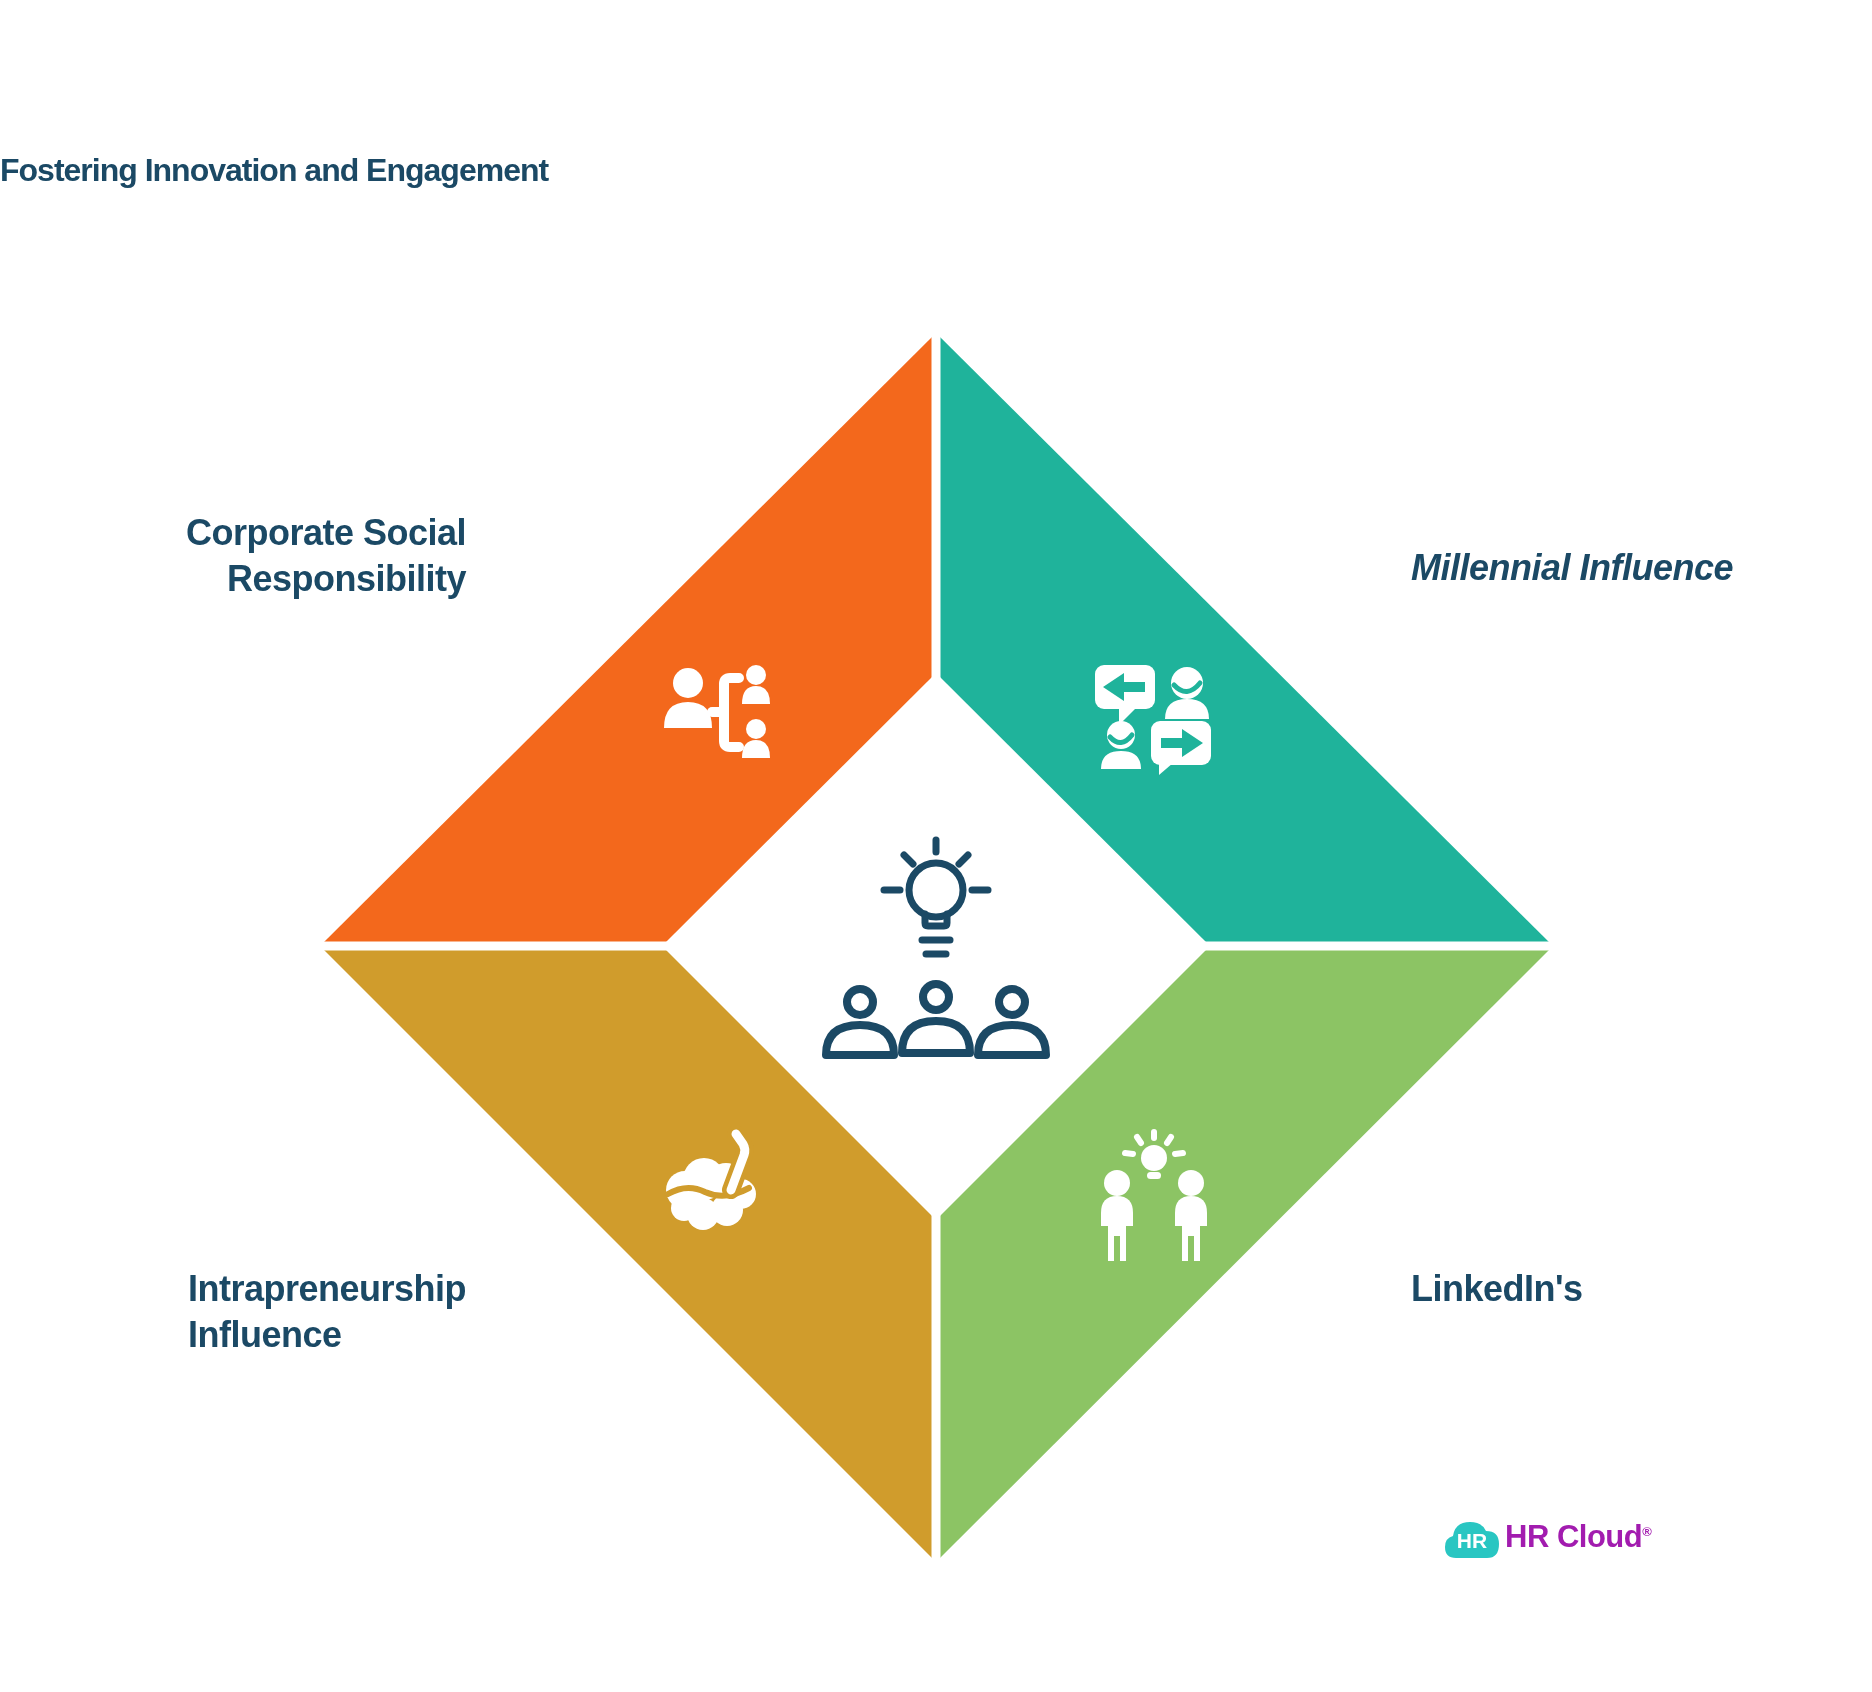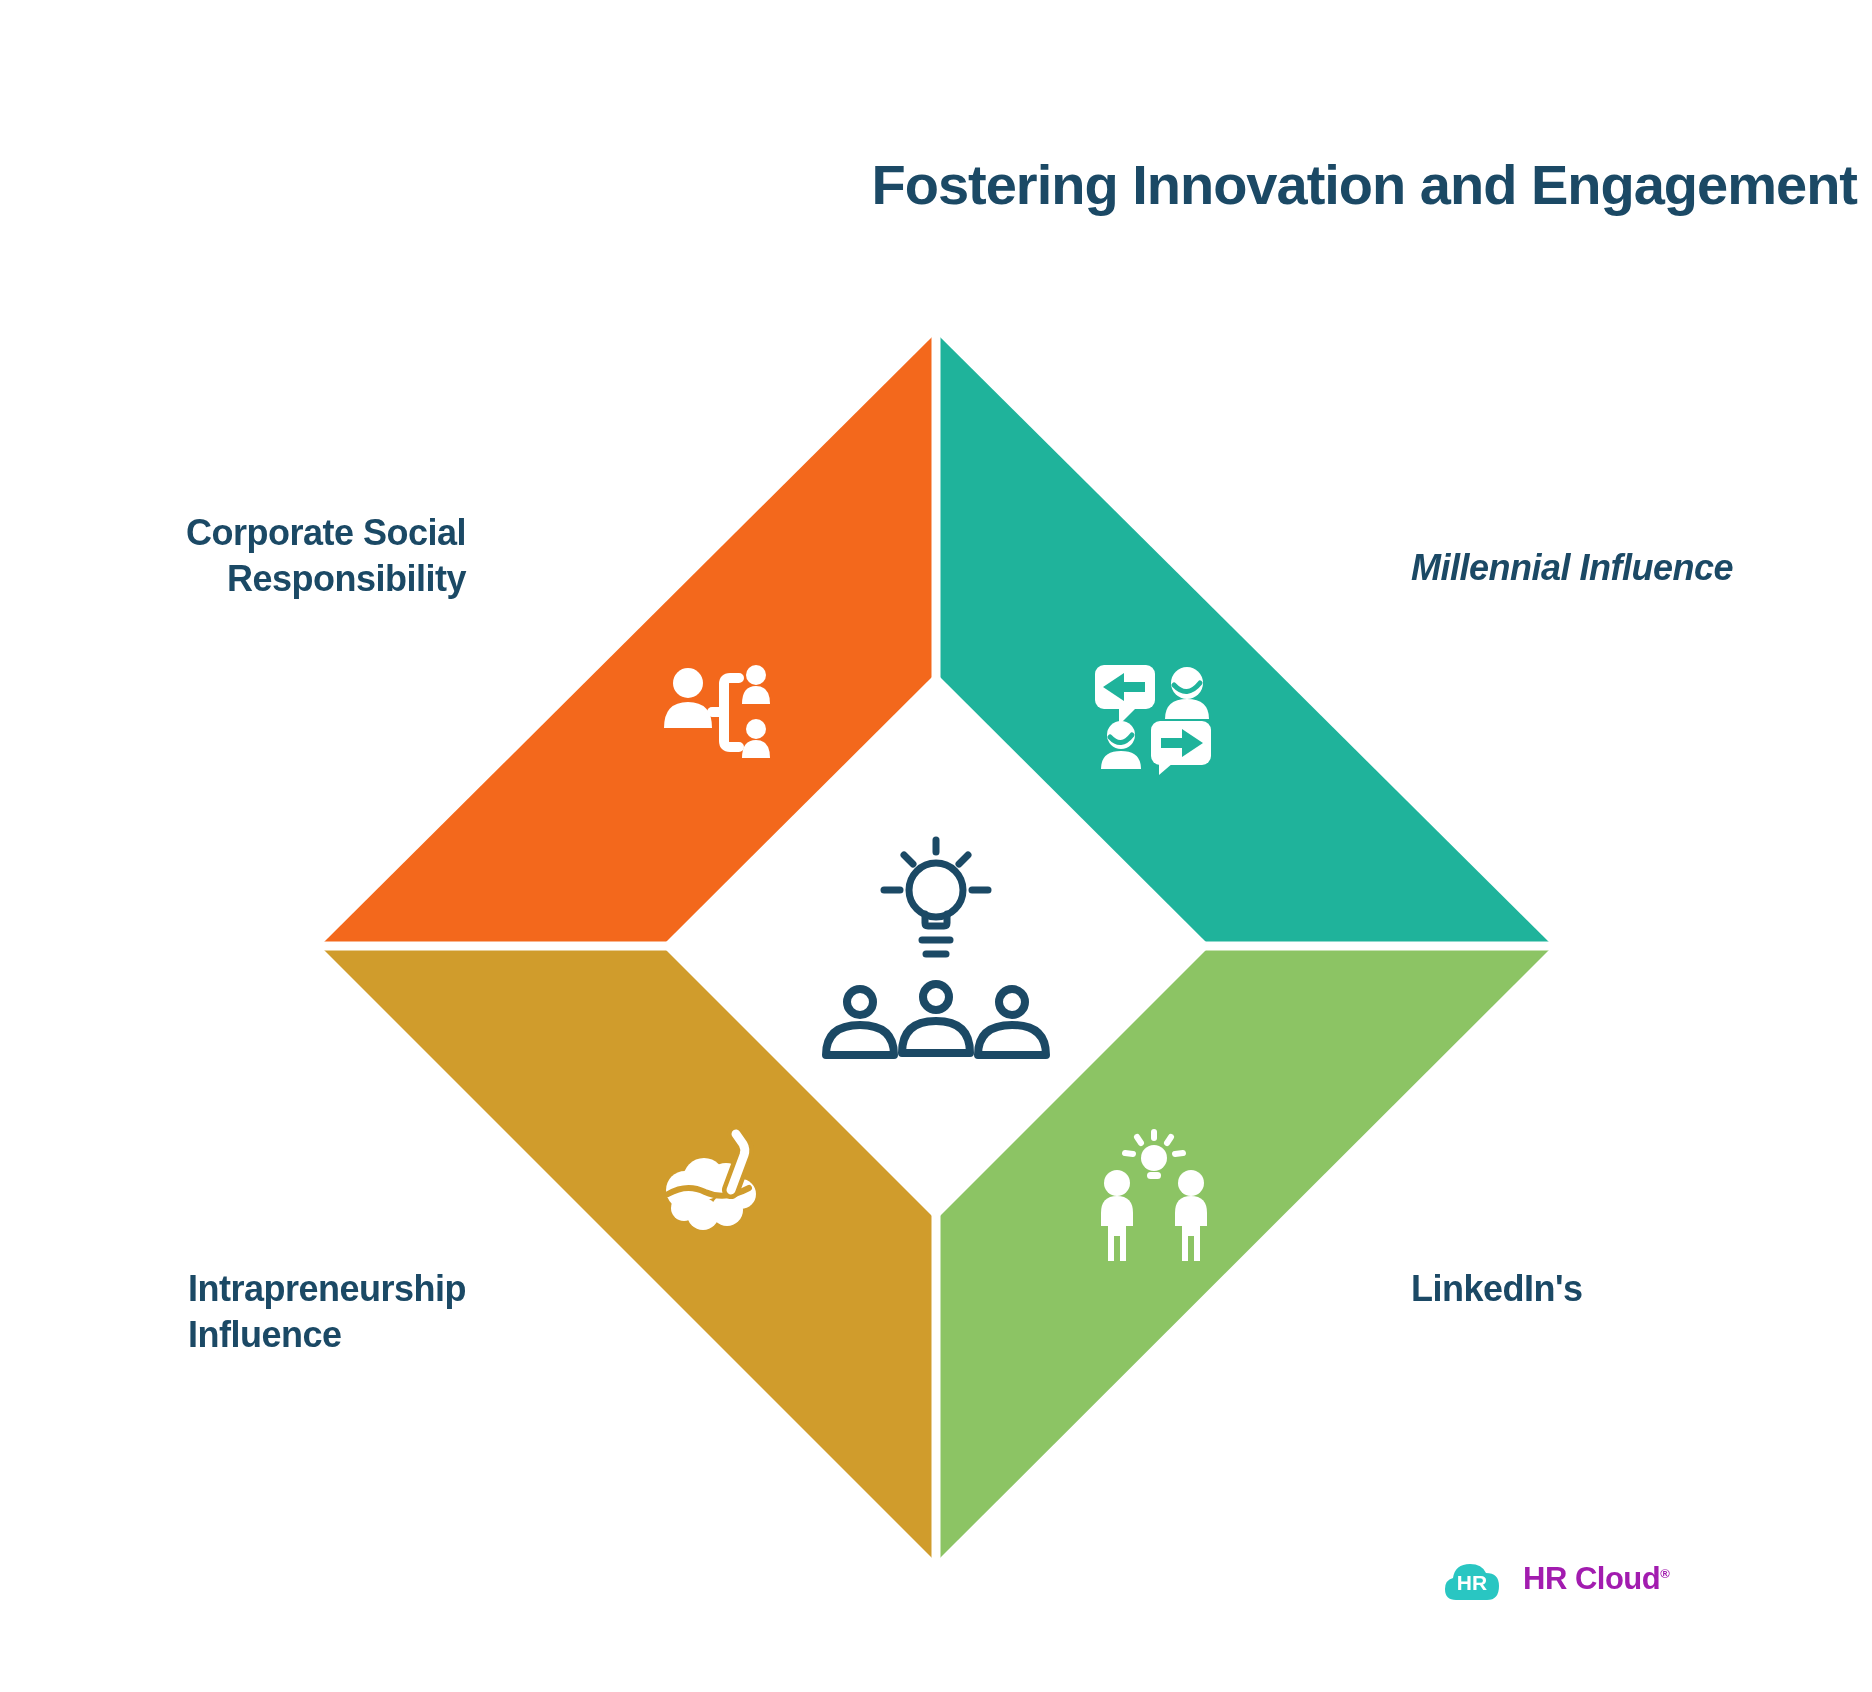--- a/index.html
+++ b/index.html
@@ -1,37 +1,37 @@
 <!DOCTYPE html>
 <html><head>
 <meta charset="utf-8">
 <style>
   html,body{margin:0;padding:0;}
   body{
     width:1872px;height:1692px;position:relative;background:#ffffff;
     font-family:"Liberation Sans","DejaVu Sans",sans-serif;overflow:hidden;
   }
   .title{
-    position:absolute;left:0;right:15px;top:152px;text-align:right;
-    font-size:56px;font-weight:700;letter-spacing:-1px;color:#1B4965;
+    position:absolute;left:0;right:8px;top:152px;text-align:left;
+    font-size:32px;font-weight:700;letter-spacing:-1px;color:#1B4965;
   }
   .diamond-svg{position:absolute;left:0;top:0;}
   .q-label{
     position:absolute;color:#1B4965;font-weight:700;font-size:36px;
     line-height:46px;letter-spacing:-0.5px;white-space:nowrap;
   }
   .q-label .ln{display:block;}
   .lbl-top-left{right:1406px;top:510px;text-align:right;}
   .lbl-top-right{left:1411px;top:545px;text-align:left;font-style:italic;}
   .lbl-bottom-left{right:1406px;top:1266px;}
   .lbl-bottom-right{left:1411px;top:1266px;text-align:center;}
   .icon-abs{position:absolute;}
   .logo{
-    position:absolute;left:1441px;top:1550px;height:58px;
-    display:flex;align-items:center;gap:20px;
+    position:absolute;left:1441px;top:1508px;height:58px;
+    display:flex;align-items:center;gap:2px;
   }
   .logo-word{
     color:#a21caf;font-size:31px;font-weight:700;letter-spacing:-0.5px;white-space:nowrap;
   }
   .logo-word sup{font-size:13px;vertical-align:super;}
 </style>
 </head>
 <body>
 
 <div class="title">Fostering Innovation and Engagement</div>

